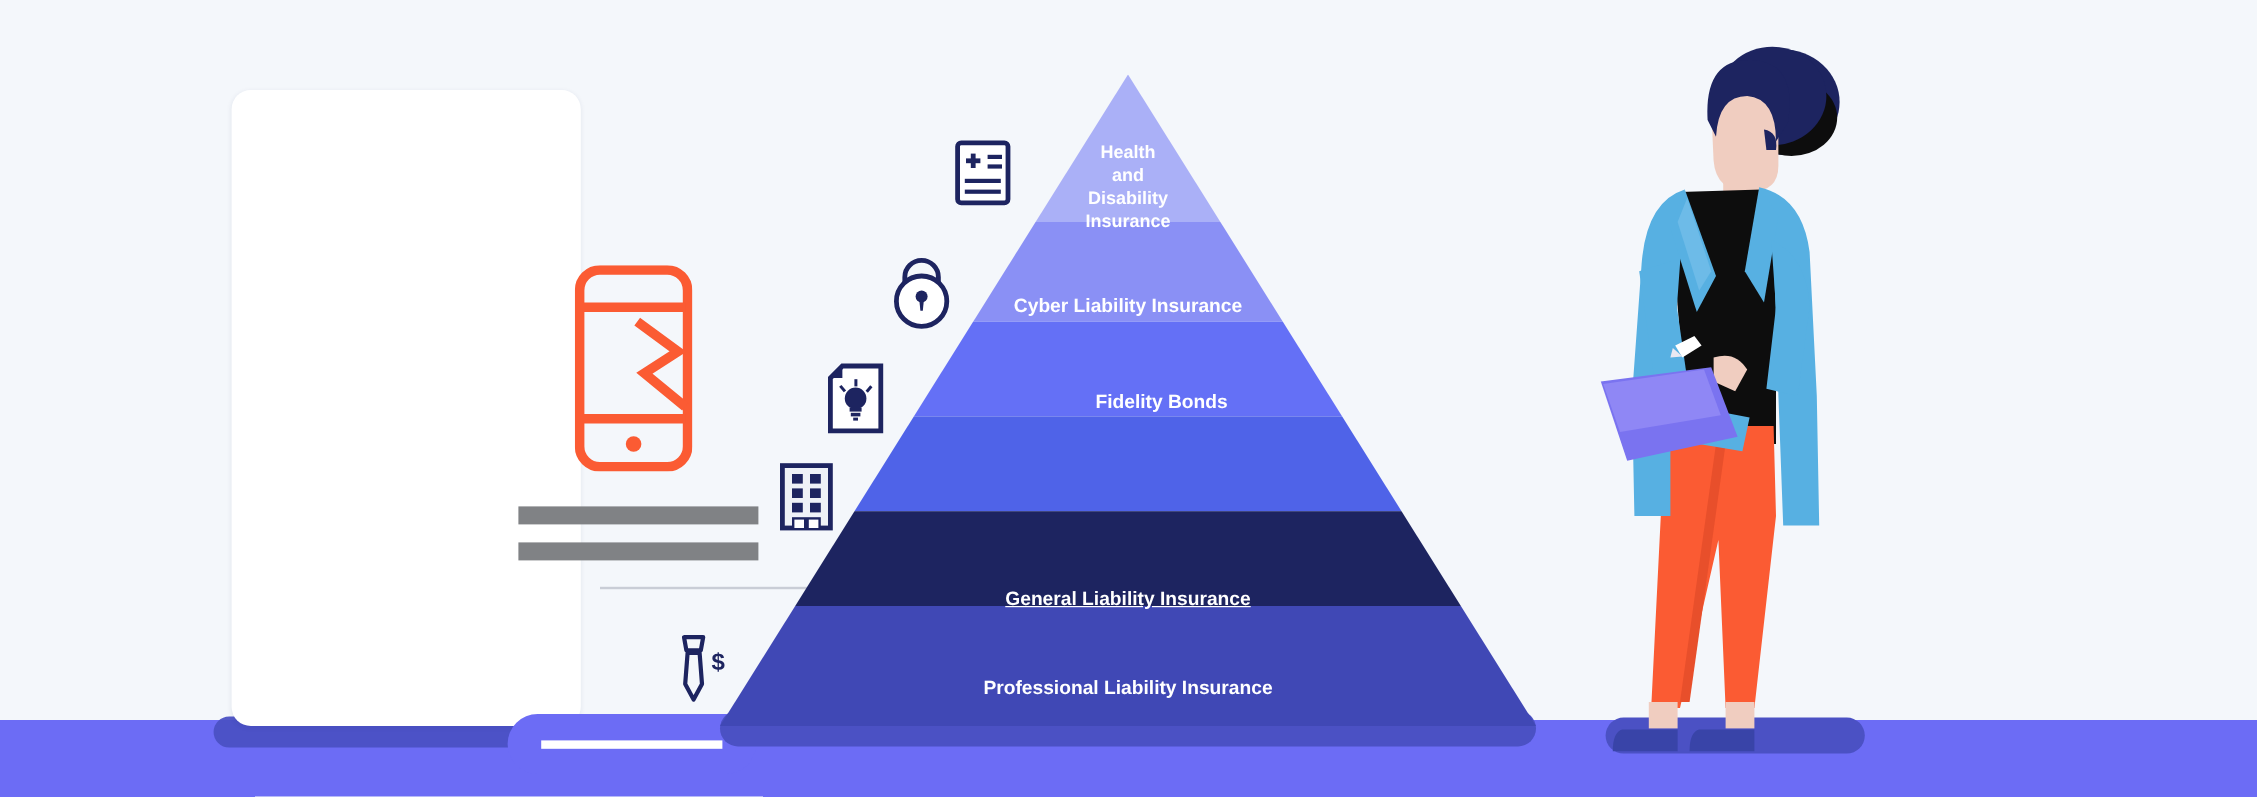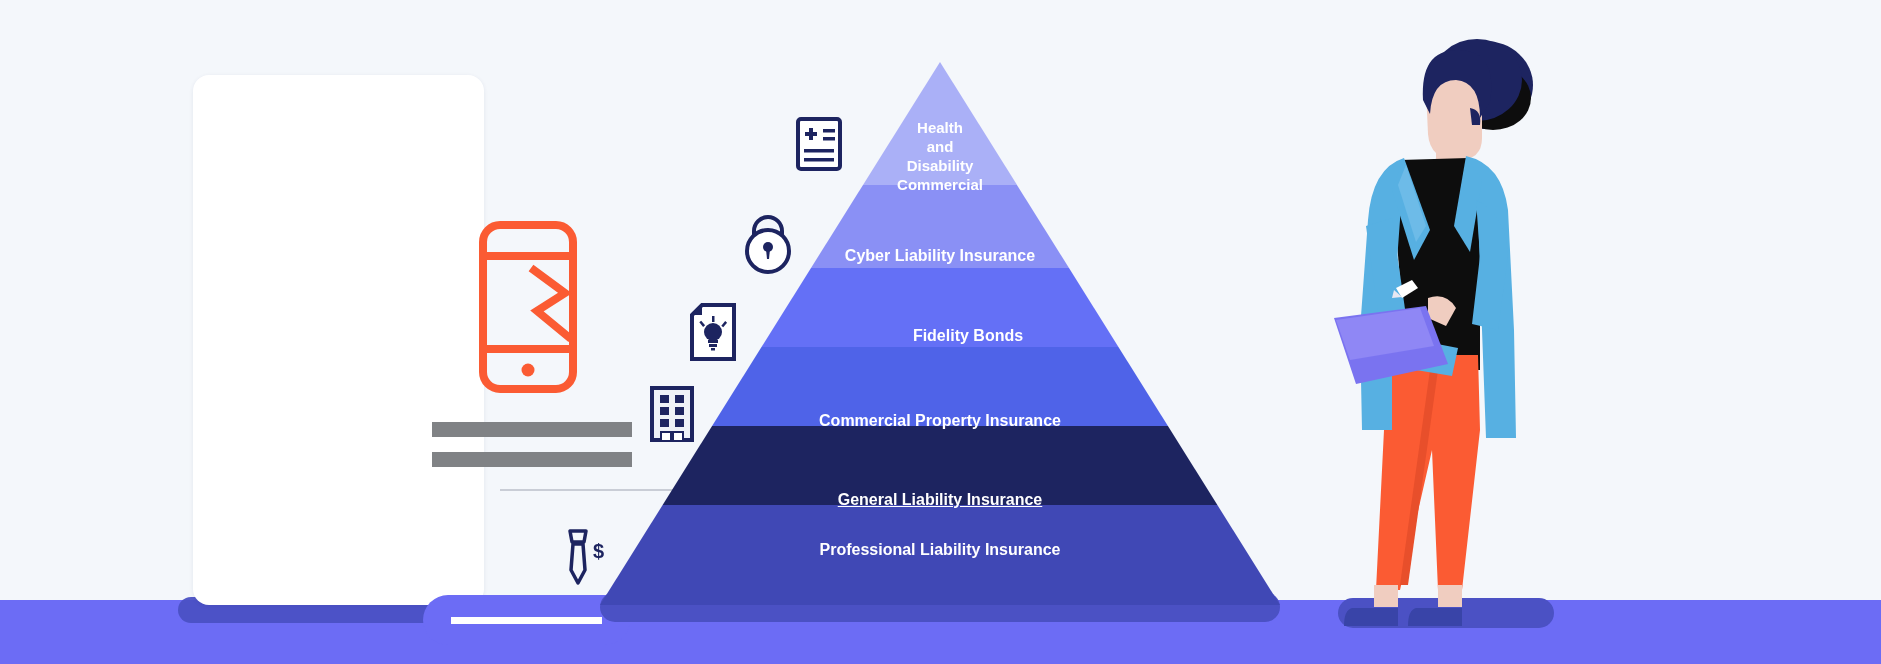--- a/index.html
+++ b/index.html
@@ -196,31 +196,30 @@
       <rect x="0" y="206" width="680" height="79" fill="#6470f6"></rect>
       <rect x="0" y="285" width="680" height="79" fill="#4f63e8"></rect>
       <rect x="0" y="364" width="680" height="79" fill="#1d2460"></rect>
       <rect x="0" y="443" width="680" height="100" fill="#4048b5"></rect>
     </g>
   </svg>
 
   <div class="band-label" style="top:118px; font-size:15px; line-height:19px; left:600px;">Health
 and
 Disability
-Commercial</div>
+Insurance</div>
 
   <div class="band-label" style="top:246px; font-size:16px; line-height:20px; left:600px;">Cyber Liability Insurance</div>
 
   <div class="band-label" style="top:326px; font-size:16px; line-height:20px; left:628px;">Fidelity Bonds</div>
 
-  <div class="band-label" style="top:411px; font-size:16px; line-height:20px; left:600px;">Commercial Property Insurance</div>
 
   <div class="band-label" style="top:490px; font-size:16px; line-height:20px; left:600px;text-decoration:underline;">General Liability Insurance</div>
 
-  <div class="band-label" style="top:540px; font-size:16px; line-height:20px; left:600px;">Professional Liability Insurance</div>
+  <div class="band-label" style="top:564px; font-size:16px; line-height:20px; left:600px;">Professional Liability Insurance</div>
 
   <svg class="side-icon" style="left:795px; top:116px;" width="48" height="56" viewBox="0 0 48 56" xmlns="http://www.w3.org/2000/svg">
     <rect x="3" y="3" width="42" height="50" rx="3" ry="3" fill="#ffffff" stroke="#1d2460" stroke-width="4"></rect>
     <rect x="10" y="16" width="12" height="4" fill="#1d2460"></rect>
     <rect x="14" y="12" width="4" height="12" fill="#1d2460"></rect>
     <rect x="28" y="13" width="12" height="3.5" fill="#1d2460"></rect>
     <rect x="28" y="21" width="12" height="3.5" fill="#1d2460"></rect>
     <rect x="9" y="33" width="30" height="3.5" fill="#1d2460"></rect>
     <rect x="9" y="42" width="30" height="3.5" fill="#1d2460"></rect>
   </svg>

